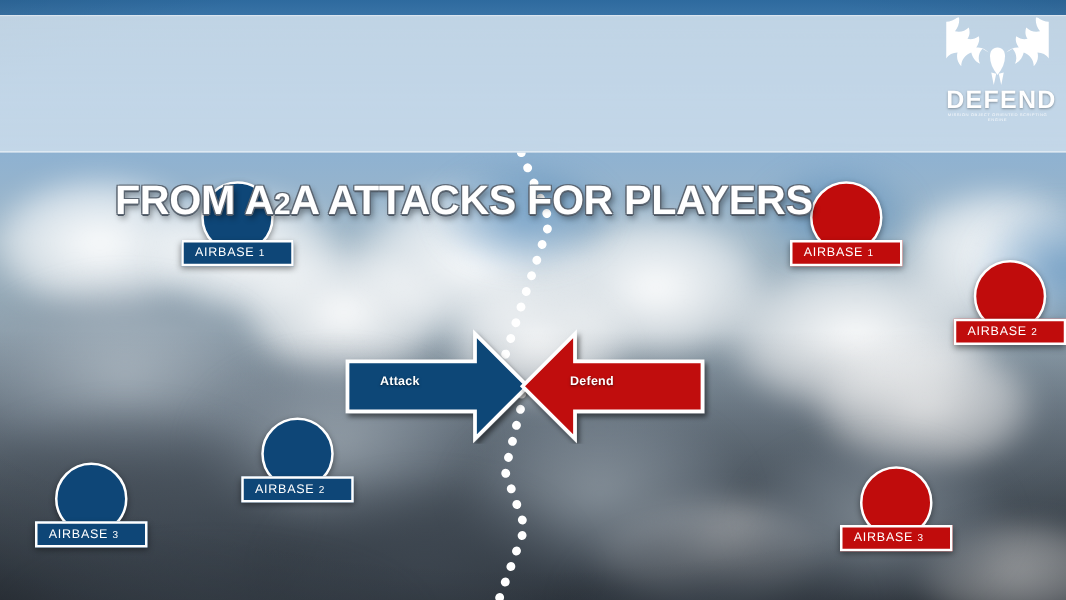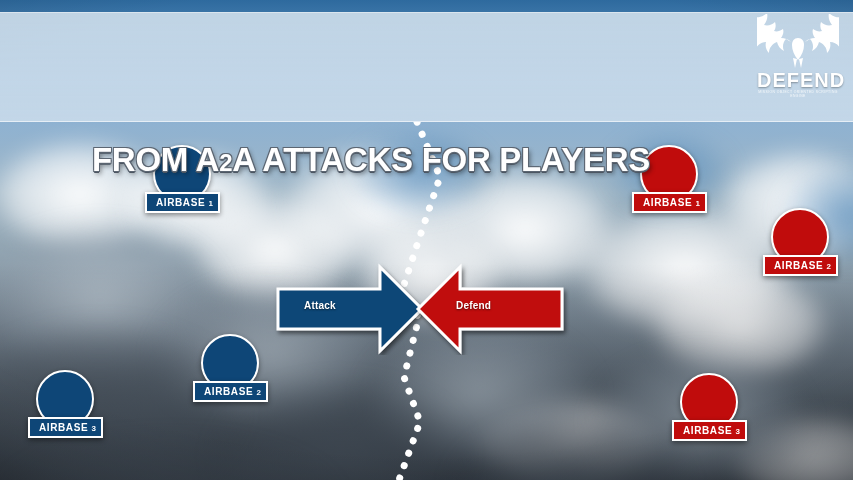--- a/index.html
+++ b/index.html
@@ -84,22 +84,22 @@
     width:58px; height:58px; border-radius:50%;
     border:2px solid #ffffff;
     margin:0 auto;
     box-shadow:0 2px 5px rgba(0,0,0,.45);
   }
   .ab-label{
     position:relative;
     margin-top:-11px;
     border:2px solid #ffffff;
     color:#ffffff;
-    font-size:10px; font-weight:bold; letter-spacing:.6px;
-    padding:3px 4px 3px 9px;
+    font-size:10px; font-weight:normal; letter-spacing:.6px;
+    padding:3px 21px 3px 9px;
     text-align:center;
     white-space:nowrap;
     box-shadow:0 2px 5px rgba(0,0,0,.45);
   }
   .ab-label .n{ font-size:8px; }
   .blue .ab-circle, .blue .ab-label{ background:#0e4677; }
   .red  .ab-circle, .red  .ab-label{ background:#c00c0c; }
 
   
   .arrows{ position:absolute; left:270px; top:263px; width:300px; height:92px; }

